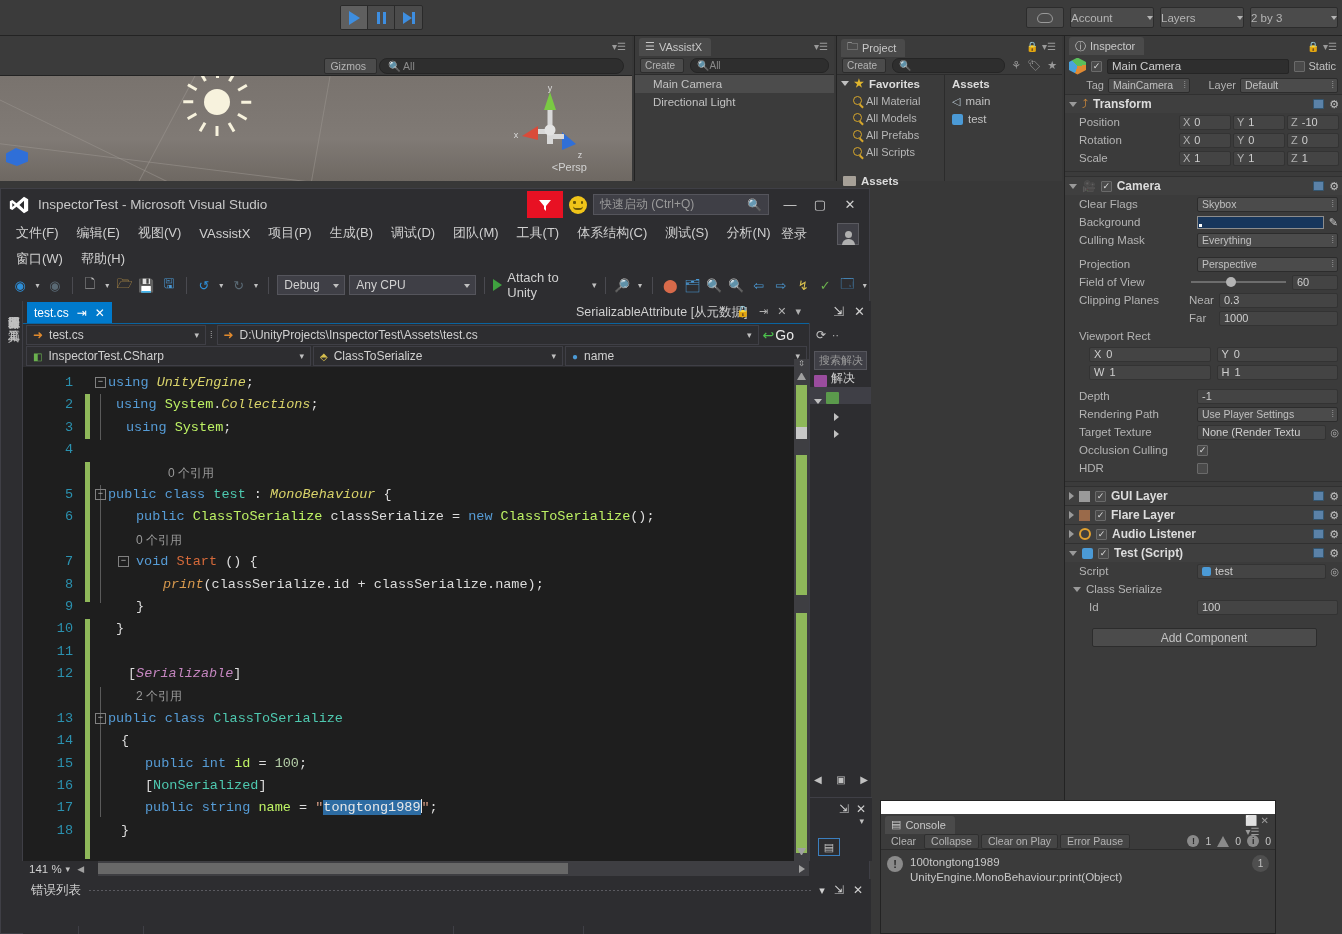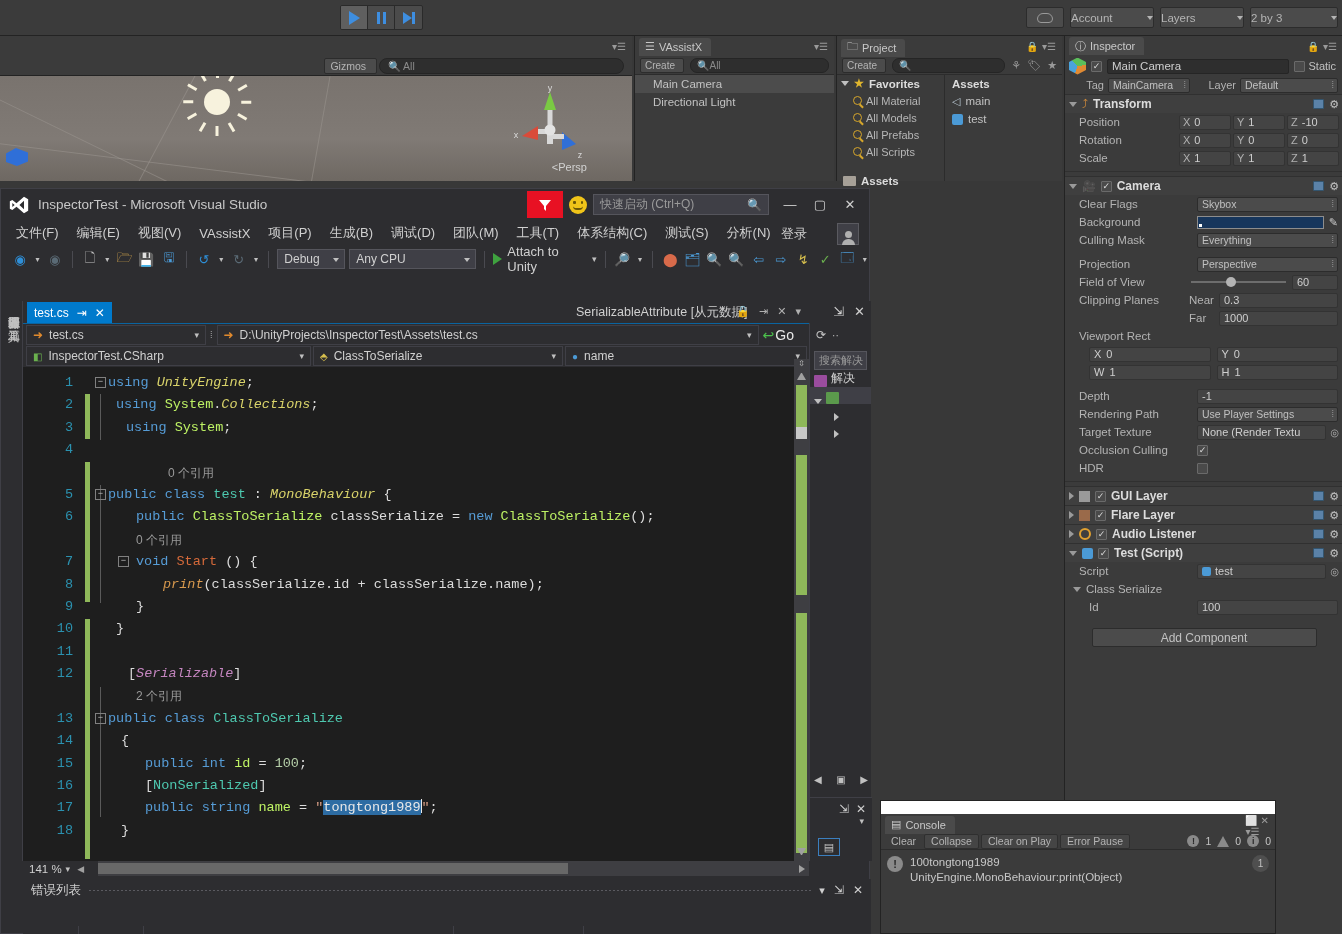--- a/index.html
+++ b/index.html
@@ -813,20 +813,24 @@
       <span class="mi">工具(T)</span>
       <span class="mi">体系结构(C)</span>
       <span class="mi">测试(S)</span>
       <span class="mi">分析(N)</span>
       <span class="vs-login">登录</span>
       <div class="vs-avatar">
           <span class="avatar-head"></span>
         </div>
     </div>
 
+    <div class="vs-menu2">
+      <span class="mi">窗口(W)</span>
+      <span class="mi">帮助(H)</span>
+    </div>
 
     <div class="vs-toolbar">
       <span class="tb-ic" style="color:#2e8fd8;">◉</span>
       <span class="tb-ic" style="width:9px;font-size:8px;">▾</span>
       <span class="tb-ic" style="color:#5a6a75;">◉</span>
       <span class="tb-sep"></span>
       <span class="tb-ic">🗋</span>
       <span class="tb-ic" style="width:9px;font-size:8px;">▾</span>
       <span class="tb-ic" style="color:#d8a84e;">🗁</span>
       <span class="tb-ic" style="color:#4b9ad6;">💾</span>

